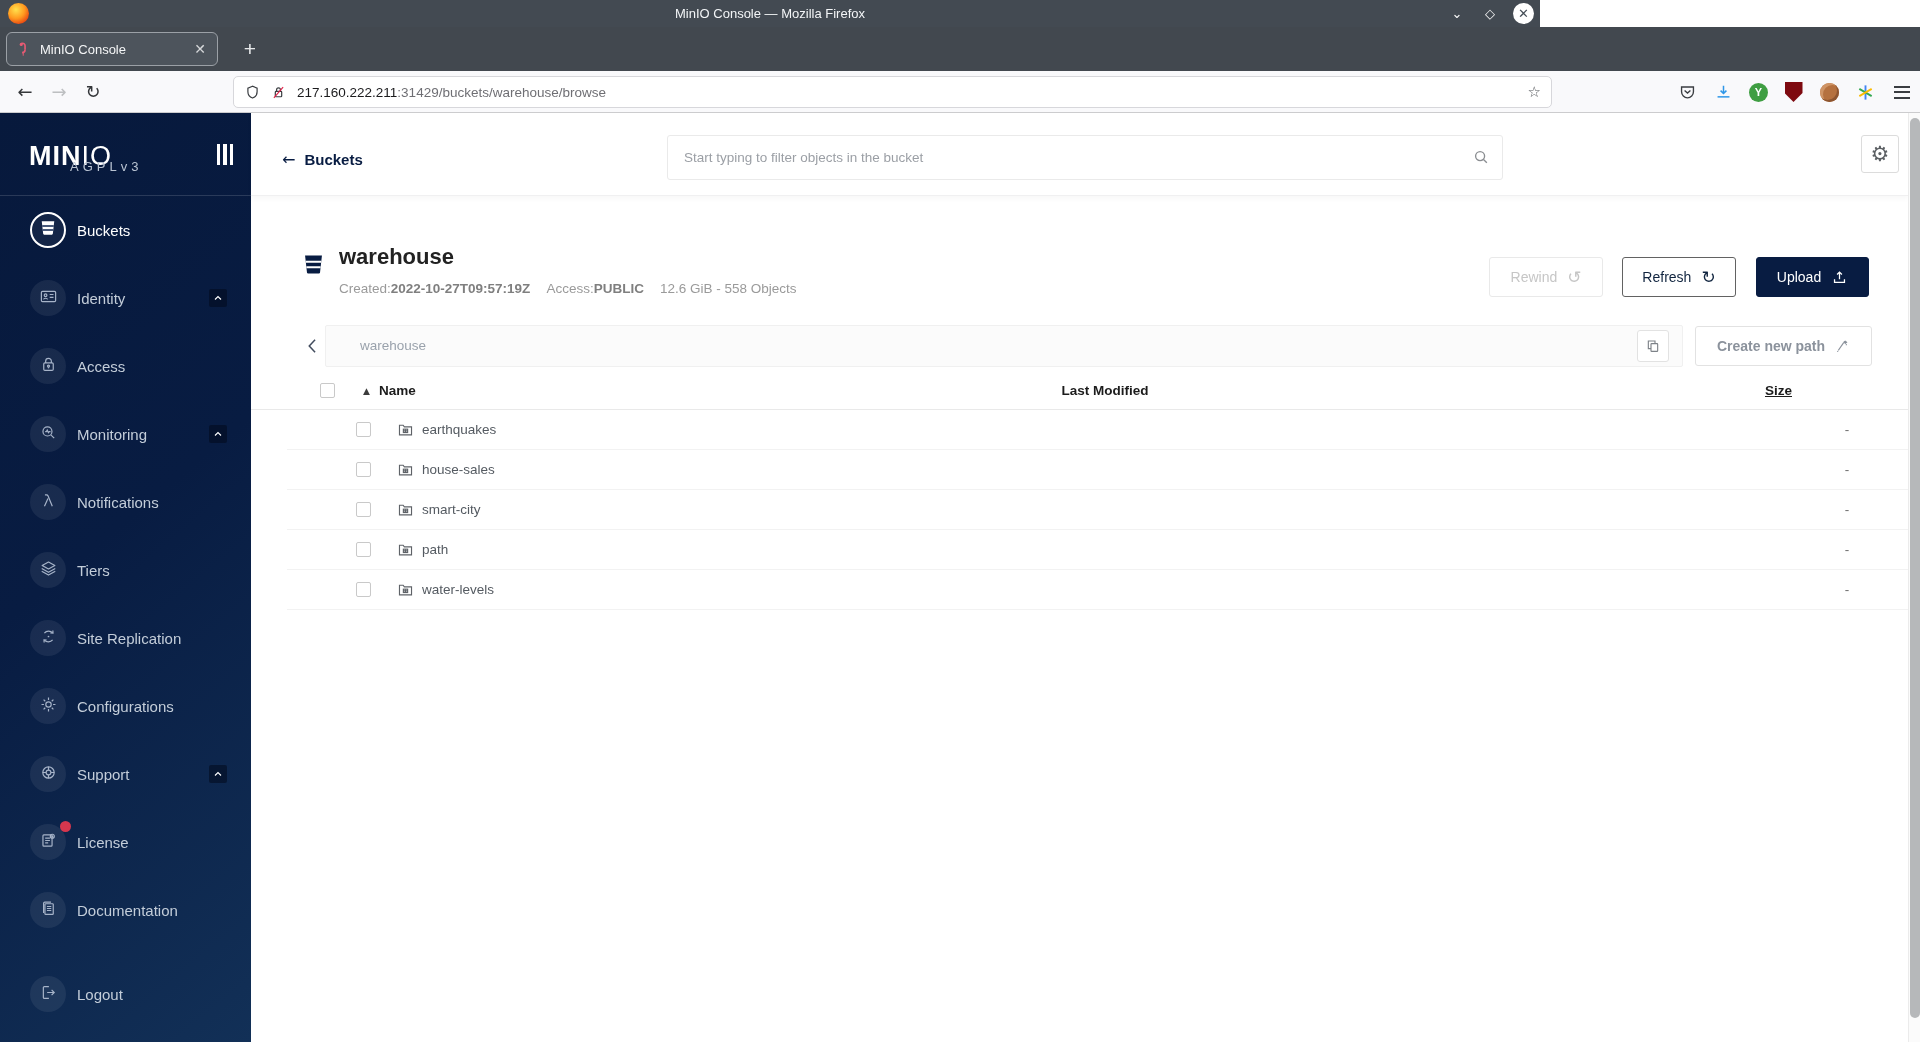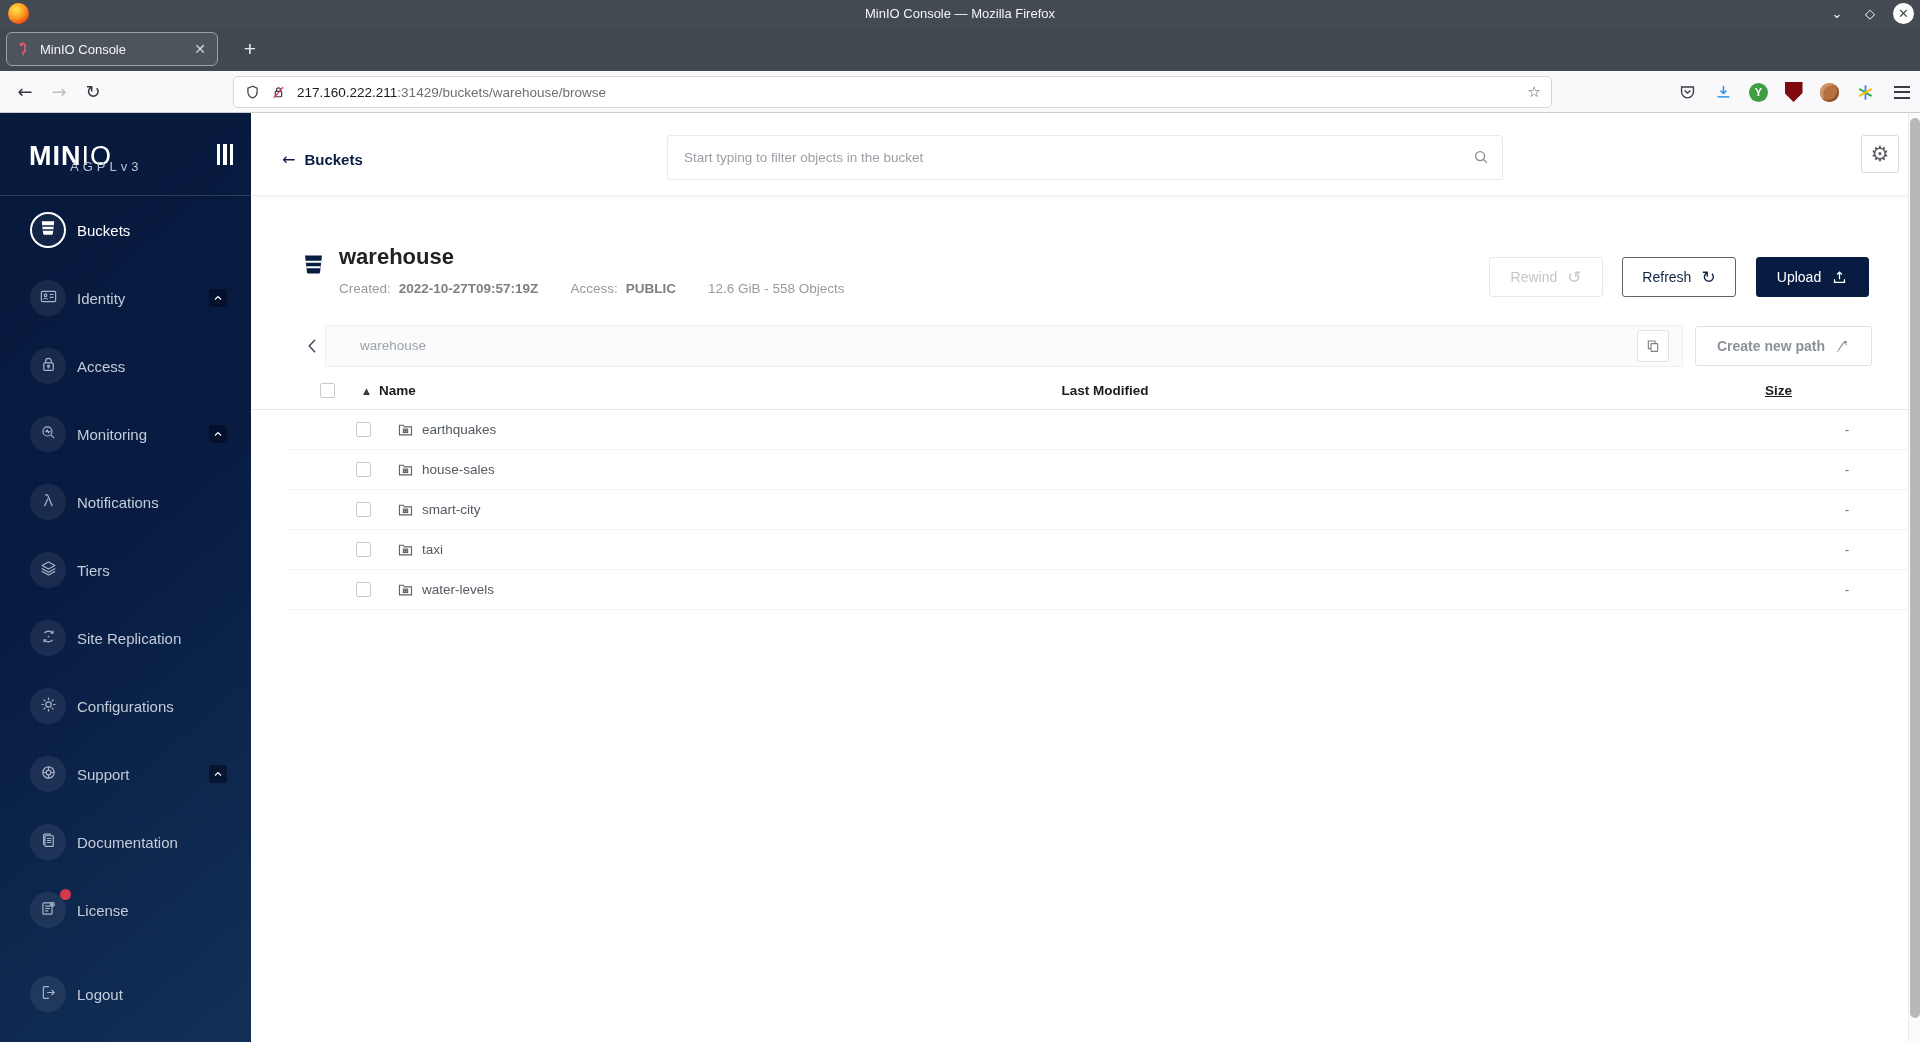--- a/index.html
+++ b/index.html
@@ -2,21 +2,21 @@
 <html><head>
 <meta charset="utf-8">
 <style>
   * { margin:0; padding:0; box-sizing:border-box; }
   html,body { width:1920px; height:1042px; overflow:hidden; background:#fff;
     font-family:"Liberation Sans", sans-serif; }
   .screen { position:relative; width:1920px; height:1042px; }
   .glyph { font-family:"DejaVu Sans", sans-serif; }
 
   
-  .titlebar { position:absolute; left:0; top:0; width:1920px; height:27px; background:#434a52; }
+  .titlebar { position:absolute; left:0; top:0; width:1540px; height:27px; background:#434a52; }
   .ff-logo { position:absolute; left:8px; top:3px; width:21px; height:21px; border-radius:50%;
     background:radial-gradient(circle at 38% 32%, #ffe14d 0%, #ff9a1f 45%, #e4350f 85%); }
   .win-title { position:absolute; left:0; right:0; top:0; height:27px; line-height:27px;
     text-align:center; color:#f3f5f7; font-size:13px; }
   .win-controls { position:absolute; right:6px; top:0; height:27px; display:flex; align-items:center; gap:13px; }
   .wc { color:#fff; font-size:13px; width:20px; text-align:center; cursor:default; }
   .wc-close { width:21px; height:21px; border-radius:50%; background:#fff; color:#444d56;
     font-size:13px; line-height:21px; font-weight:bold; text-align:center; }
 
   
@@ -89,21 +89,21 @@
     padding:0 44px 0 16px; font-size:13.5px; color:#333; font-family:"Liberation Sans",sans-serif; outline:none; }
   .search-input::placeholder { color:#9b9fa5; }
   .search-ic { position:absolute; right:13px; top:13px; color:#8a8d91; }
   .gear-btn { position:absolute; left:1610px; top:22px; width:38px; height:38px; border:1px solid #dcdcdc;
     border-radius:3px; background:#fff; color:#5c6064; font-size:21px; line-height:36px; text-align:center; }
 
   
   .bucket-icon { position:absolute; left:49px; top:138px; width:27px; height:27px; }
   .bucket-title { position:absolute; left:88px; top:131px; font-size:22px; font-weight:700; color:#222; }
   .bucket-meta { position:absolute; left:88px; top:168px; font-size:13.5px; color:#9a9a9a;
-    display:flex; gap:8px; align-items:center; }
+    display:flex; align-items:center; }
   .meta-val { color:#7f7f7f; font-weight:700; }
   .meta-gap { width:16px; }
   .btn { position:absolute; top:144px; height:40px; border-radius:3px; font-size:14px; font-weight:500;
     display:flex; align-items:center; justify-content:center; gap:10px; cursor:pointer;
     font-family:"Liberation Sans",sans-serif; }
   .btn-rewind { left:1238px; width:114px; background:#fff; border:1px solid #e9e9e9; color:#c6c6c6; cursor:default; }
   .btn-refresh { left:1371px; width:114px; background:#fff; border:1px solid #626262; color:#10243f; }
   .btn-upload { left:1505px; width:113px; background:#081C42; border:1px solid #081C42; color:#fff; }
   .btn .ic { font-size:17px; }
 
@@ -363,41 +363,41 @@
     <span class="nav-chevron">
       <svg width="12" height="12" viewBox="0 0 16 16" fill="none" stroke="#fff" stroke-width="1.5">
                 <path d="m4 10 4-4 4 4"></path>
               </svg>
     </span>
   </div>
 
   <div class="nav-item">
     <span class="nav-icon-circle">
       <span class="nav-icon"><svg width="19" height="19" viewBox="0 0 24 24" fill="none" stroke="currentColor" stroke-width="1.5">
-                  <rect x="7.5" y="6" width="10.5" height="13.5" rx="1"></rect>
-                  <path d="M10 9.5h5.5M10 12h5.5M10 14.5h5.5"></path>
-                  <path d="M5.8 17.8V5.5A1.5 1.5 0 0 1 7.3 4h7.9"></path>
-                </svg></span>
-
-    </span>
-    <span class="nav-label">Documentation</span>
-
-  </div>
-
-  <div class="nav-item">
-    <span class="nav-icon-circle">
-      <span class="nav-icon"><svg width="19" height="19" viewBox="0 0 24 24" fill="none" stroke="currentColor" stroke-width="1.5">
                   <rect x="5" y="4.8" width="11.5" height="14.4" rx="1.2"></rect>
                   <path d="M7.8 9h6M7.8 12h6M7.8 15h3.8"></path>
                   <circle cx="16.8" cy="6.6" r="2.5"></circle>
                   <path d="m15.9 6.6.7.7 1.2-1.3"></path>
                 </svg></span>
       <span class="nav-badge"></span>
     </span>
     <span class="nav-label">License</span>
+
+  </div>
+
+  <div class="nav-item">
+    <span class="nav-icon-circle">
+      <span class="nav-icon"><svg width="19" height="19" viewBox="0 0 24 24" fill="none" stroke="currentColor" stroke-width="1.5">
+                  <rect x="7.5" y="6" width="10.5" height="13.5" rx="1"></rect>
+                  <path d="M10 9.5h5.5M10 12h5.5M10 14.5h5.5"></path>
+                  <path d="M5.8 17.8V5.5A1.5 1.5 0 0 1 7.3 4h7.9"></path>
+                </svg></span>
+
+    </span>
+    <span class="nav-label">Documentation</span>
 
   </div>
 
   <div class="nav-item spaced">
     <span class="nav-icon-circle">
       <span class="nav-icon"><svg width="19" height="19" viewBox="0 0 24 24" fill="none" stroke="currentColor" stroke-width="1.5">
                   <path d="M12.5 4.5H6.8A1.3 1.3 0 0 0 5.5 5.8v12.4a1.3 1.3 0 0 0 1.3 1.3h5.7"></path>
                   <path d="M10.3 12h8.9M15.9 8.7 19.2 12l-3.3 3.3"></path>
                 </svg></span>
 
@@ -529,21 +529,21 @@
 
   <div class="obj-row">
     <span class="checkbox"></span>
     <span class="folder-ic">
       <svg width="17" height="17" viewBox="0 0 24 24" fill="none" stroke="currentColor" stroke-width="1.6">
         <path d="M3.5 6h5.2l1.6 2.2h10.2v11.3H3.5Z"></path>
         <rect x="9" y="11.5" width="6" height="4.8"></rect>
                 <path d="M9 13.9h6M12 11.5v4.8"></path>
       </svg>
     </span>
-    <span class="obj-name">taxi</span>
+    <span class="obj-name">path</span>
     <span class="obj-size">-</span>
   </div>
 
   <div class="obj-row">
     <span class="checkbox"></span>
     <span class="folder-ic">
       <svg width="17" height="17" viewBox="0 0 24 24" fill="none" stroke="currentColor" stroke-width="1.6">
         <path d="M3.5 6h5.2l1.6 2.2h10.2v11.3H3.5Z"></path>
         <rect x="9" y="11.5" width="6" height="4.8"></rect>
                 <path d="M9 13.9h6M12 11.5v4.8"></path>

